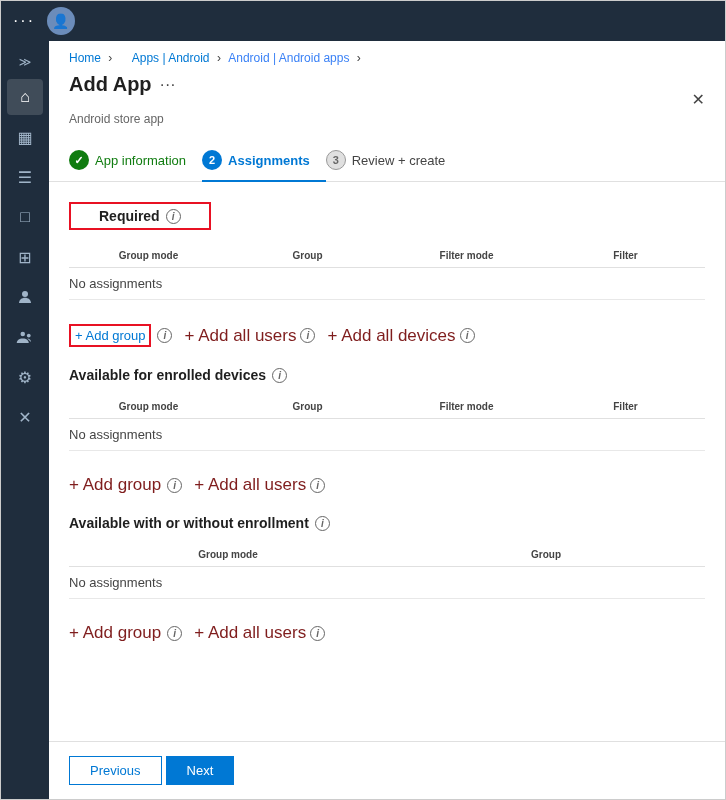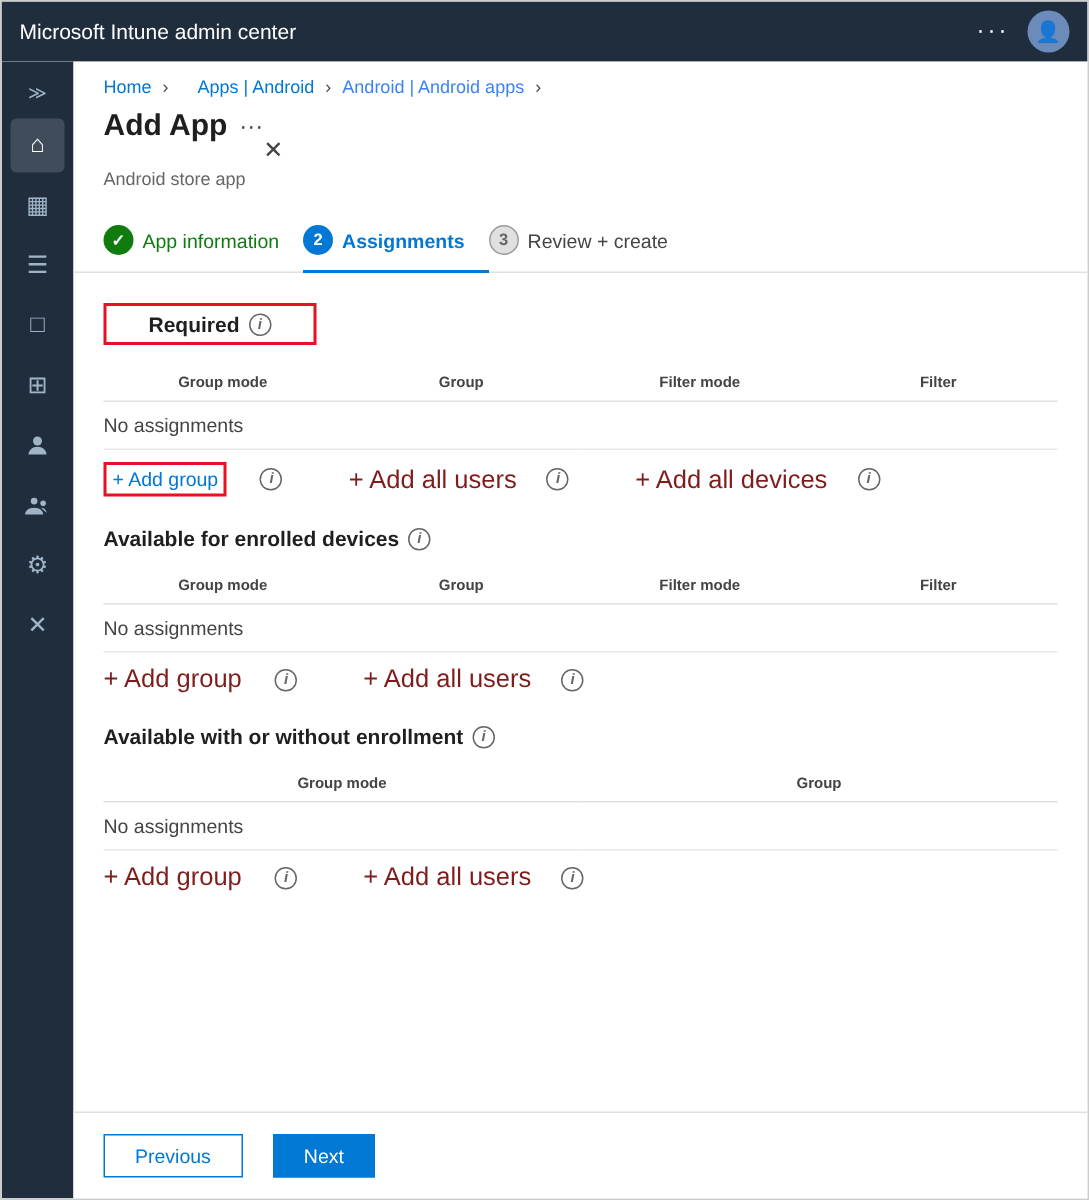--- a/index.html
+++ b/index.html
@@ -109,20 +109,21 @@
       color: #0078d4;
       flex-shrink: 0;
     }
     .breadcrumb-bar span { color: #444; margin: 0 4px; }
 
     
     .page-header {
       padding: 4px 20px 12px 20px;
       display: flex;
       align-items: center;
+      justify-content: space-between;
       flex-shrink: 0;
     }
     .page-title { font-size: 20px; font-weight: 600; color: #1f1f1f; }
     .page-subtitle { font-size: 12px; color: #666; margin-top: 16px; }
     .page-options-btn { color: #444; font-size: 16px; cursor: pointer; }
     .close-btn { font-size: 16px; color: #444; cursor: pointer; }
 
     
     .wizard-steps {
       display: flex;
@@ -230,22 +231,22 @@
     }
     .col-group-mode { width: 25%; }
     .col-group { width: 25%; }
     .col-filter-mode { width: 25%; }
     .col-filter { width: 25%; }
 
     
     .action-links {
       display: flex;
       align-items: center;
-      gap: 18px;
-      margin: 8px 0 20px 0;
+      gap: 2px;
+      margin: 24px 0 20px 0;
       flex-wrap: wrap;
     }
     .add-link {
       color: #7f1d1d;
       font-size: 17px;
       cursor: pointer;
       text-decoration: none;
       display: inline-flex;
       align-items: center;
       gap: 2px;
@@ -267,21 +268,21 @@
       align-items: center;
       gap: 2px;
     }
 
     
     .footer {
       padding: 14px 20px;
       border-top: 1px solid #e0e0e0;
       display: flex;
       align-items: center;
-      gap: 20px;
+      gap: 4px;
       flex-shrink: 0;
       background: #fff;
     }
     .btn-previous {
       padding: 6px 20px;
       border: 1px solid #0078d4;
       background: #fff;
       color: #0078d4;
       font-size: 13px;
       cursor: pointer;
@@ -296,23 +297,20 @@
       cursor: pointer;
       font-family: inherit;
     }
   </style>
 </head>
 <body>
 
 <div class="app-window">
 
   <div class="title-bar">
-    <div class="title-bar-left">
-      <span class="title-bar-title">Microsoft Intune admin center</span>
-    </div>
     <div class="title-bar-right">
       <span class="title-bar-dots">···</span>
       <div class="avatar">👤</div>
     </div>
   </div>
 
   <div class="main-layout">
 
     <div class="sidebar">
       <div class="sidebar-collapse">≫</div>

